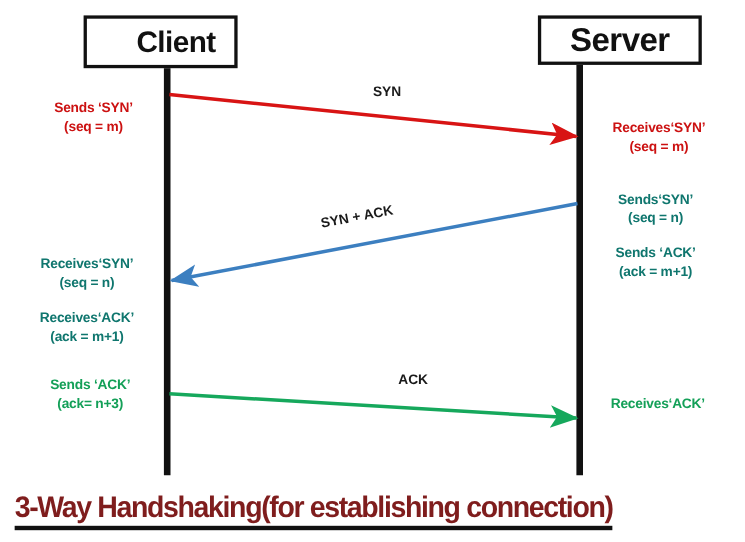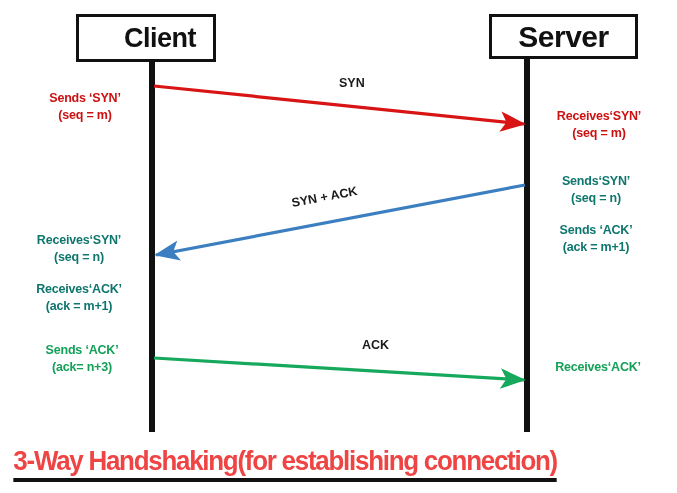--- a/index.html
+++ b/index.html
@@ -84,21 +84,21 @@
 
   
   #caption {
     position: absolute;
     left: 0;
     top: 446px;
     width: 571px;
     text-align: center;
     font-size: 27px;
     font-weight: bold;
-    color: #ef4444;
+    color: #7f1d1d;
     letter-spacing: -1.3px;
     white-space: nowrap;
   }
   #caption .cap-inner {
     display: inline-block;
     border-bottom: 4px solid #111111;
     padding-bottom: 1px;
     transform: scaleX(0.96);
   }
 </style>

